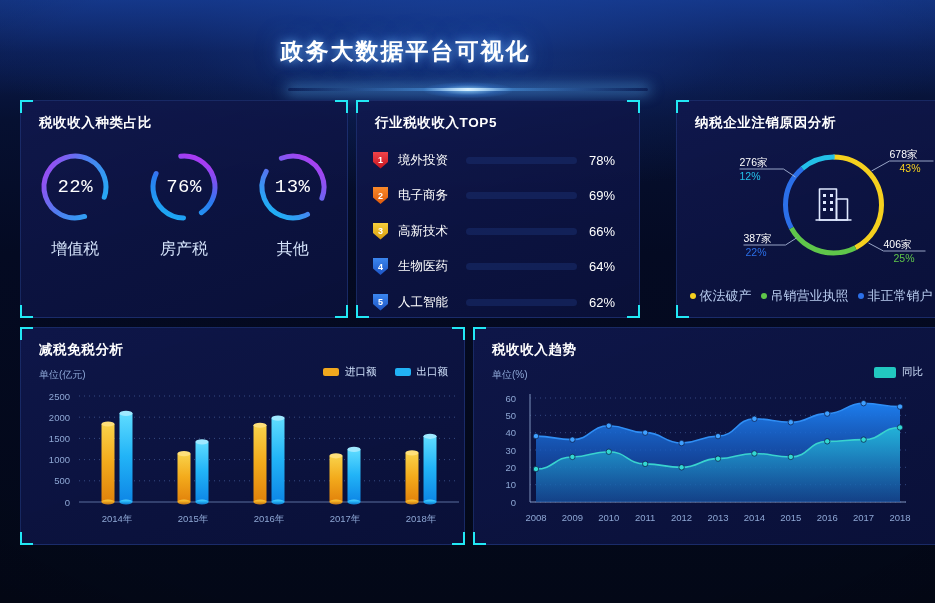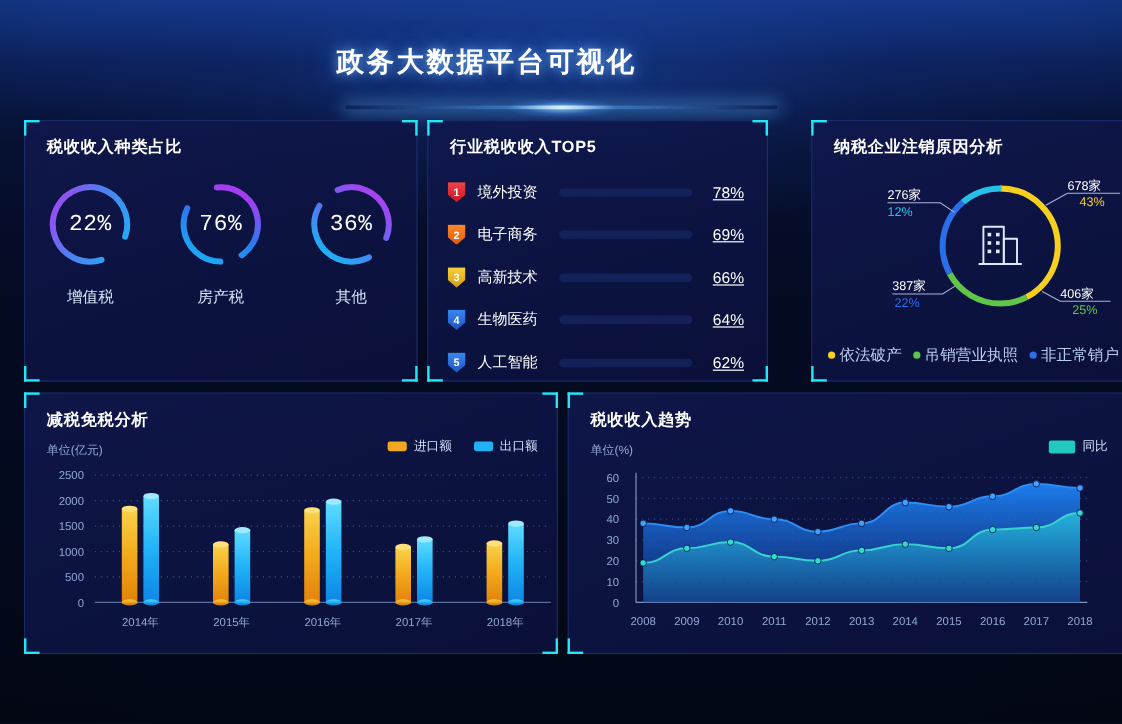--- a/index.html
+++ b/index.html
@@ -80,41 +80,41 @@
 
   
   #gauges { position:absolute; left:0; top:48px; width:100%; display:flex; }
   .gauge-cell { flex:1; display:flex; flex-direction:column; align-items:center; }
   .gauge-ring { position:relative; width:76px; height:76px; }
   .gauge-ring svg { display:block; }
   .gauge-val {
     position:absolute; inset:0; display:flex; align-items:center; justify-content:center;
     font-size:19px; color:#ffffff; font-weight:normal; letter-spacing:.5px;
   }
-  .gauge-label { margin-top:14px; font-size:13px; color:#d6e4fb;text-align:center; }
+  .gauge-label { margin-top:14px; font-size:16px; color:#d6e4fb;text-align:center; }
 
   
   #top5 { position:absolute; left:16px; top:44px; right:14px; }
   .rank-row { display:flex; align-items:center; height:30px; margin-bottom:5.5px; }
   .badge {
     width:15px; height:17px; flex:none; position:relative;
     display:flex; align-items:center; justify-content:center;
     font-size:9px; color:#fff; font-weight:bold;
     clip-path:polygon(0% 0%, 100% 0%, 100% 62%, 50% 100%, 0% 62%);
   }
   .b1 { background:linear-gradient(180deg,#f0434a,#c5151f); }
   .b2 { background:linear-gradient(180deg,#fa8a2a,#e05a0c); }
   .b3 { background:linear-gradient(180deg,#f7cf3c,#d79c0c); }
   .b4 { background:linear-gradient(180deg,#3b86ef,#1d54c4); }
   .b5 { background:linear-gradient(180deg,#3b86ef,#1d54c4); }
   .rank-name { width:62px; margin-left:10px; font-size:12.5px; color:#ffffff; white-space:nowrap; }
   .rank-track { flex:1; height:7px; border-radius:4px; background:rgba(25,45,110,.55); margin:0 12px 0 6px; }
   .rank-fill  { height:100%; border-radius:4px;
                 background:linear-gradient(90deg,#1d5ce0 0%,#4a8ef5 55%,#82b5fb 100%); }
-  .rank-pct { width:36px; text-align:center; font-size:13px; color:#ffffff;text-decoration:underline; }
+  .rank-pct { width:36px; text-align:left; font-size:13px; color:#ffffff; }
 
   
   #donut-wrap { position:absolute; left:0; top:32px; width:100%; height:150px; }
   #donut-wrap svg { position:absolute; left:50%; top:0; transform:translateX(-50%); }
   .lead-num { font-size:10.5px; fill:#ffffff; }
   .lead-pct { font-size:10.5px; }
   #donut-legend {
     position:absolute; left:0; bottom:12px; width:100%;
     display:flex; justify-content:center; align-items:center; gap:9px;
   }
@@ -189,21 +189,21 @@
         <svg width="76" height="76" viewBox="0 0 76 76">
           <defs>
             <linearGradient id="gg3" x1="20%" y1="0%" x2="80%" y2="100%">
               <stop offset="0%" stop-color="#19b6f5"></stop>
                 <stop offset="50%" stop-color="#5a6ff0"></stop>
               <stop offset="100%" stop-color="#b13cf2"></stop>
             </linearGradient>
           </defs>
           <circle cx="38" cy="38" r="31" fill="none" stroke="url(#gg3)" stroke-width="5" stroke-linecap="round" stroke-dasharray="72 22 80 21" transform="rotate(-112 38 38)"></circle>
         </svg>
-        <div class="gauge-val">36%</div>
+        <div class="gauge-val">13%</div>
       </div>
       <div class="gauge-label">其他</div>
     </div>
 
   </div>
 </div>
 
 <div class="panel" id="panel-industry">
   <span class="corner c-tl"></span>
   <span class="corner c-tr"></span>

